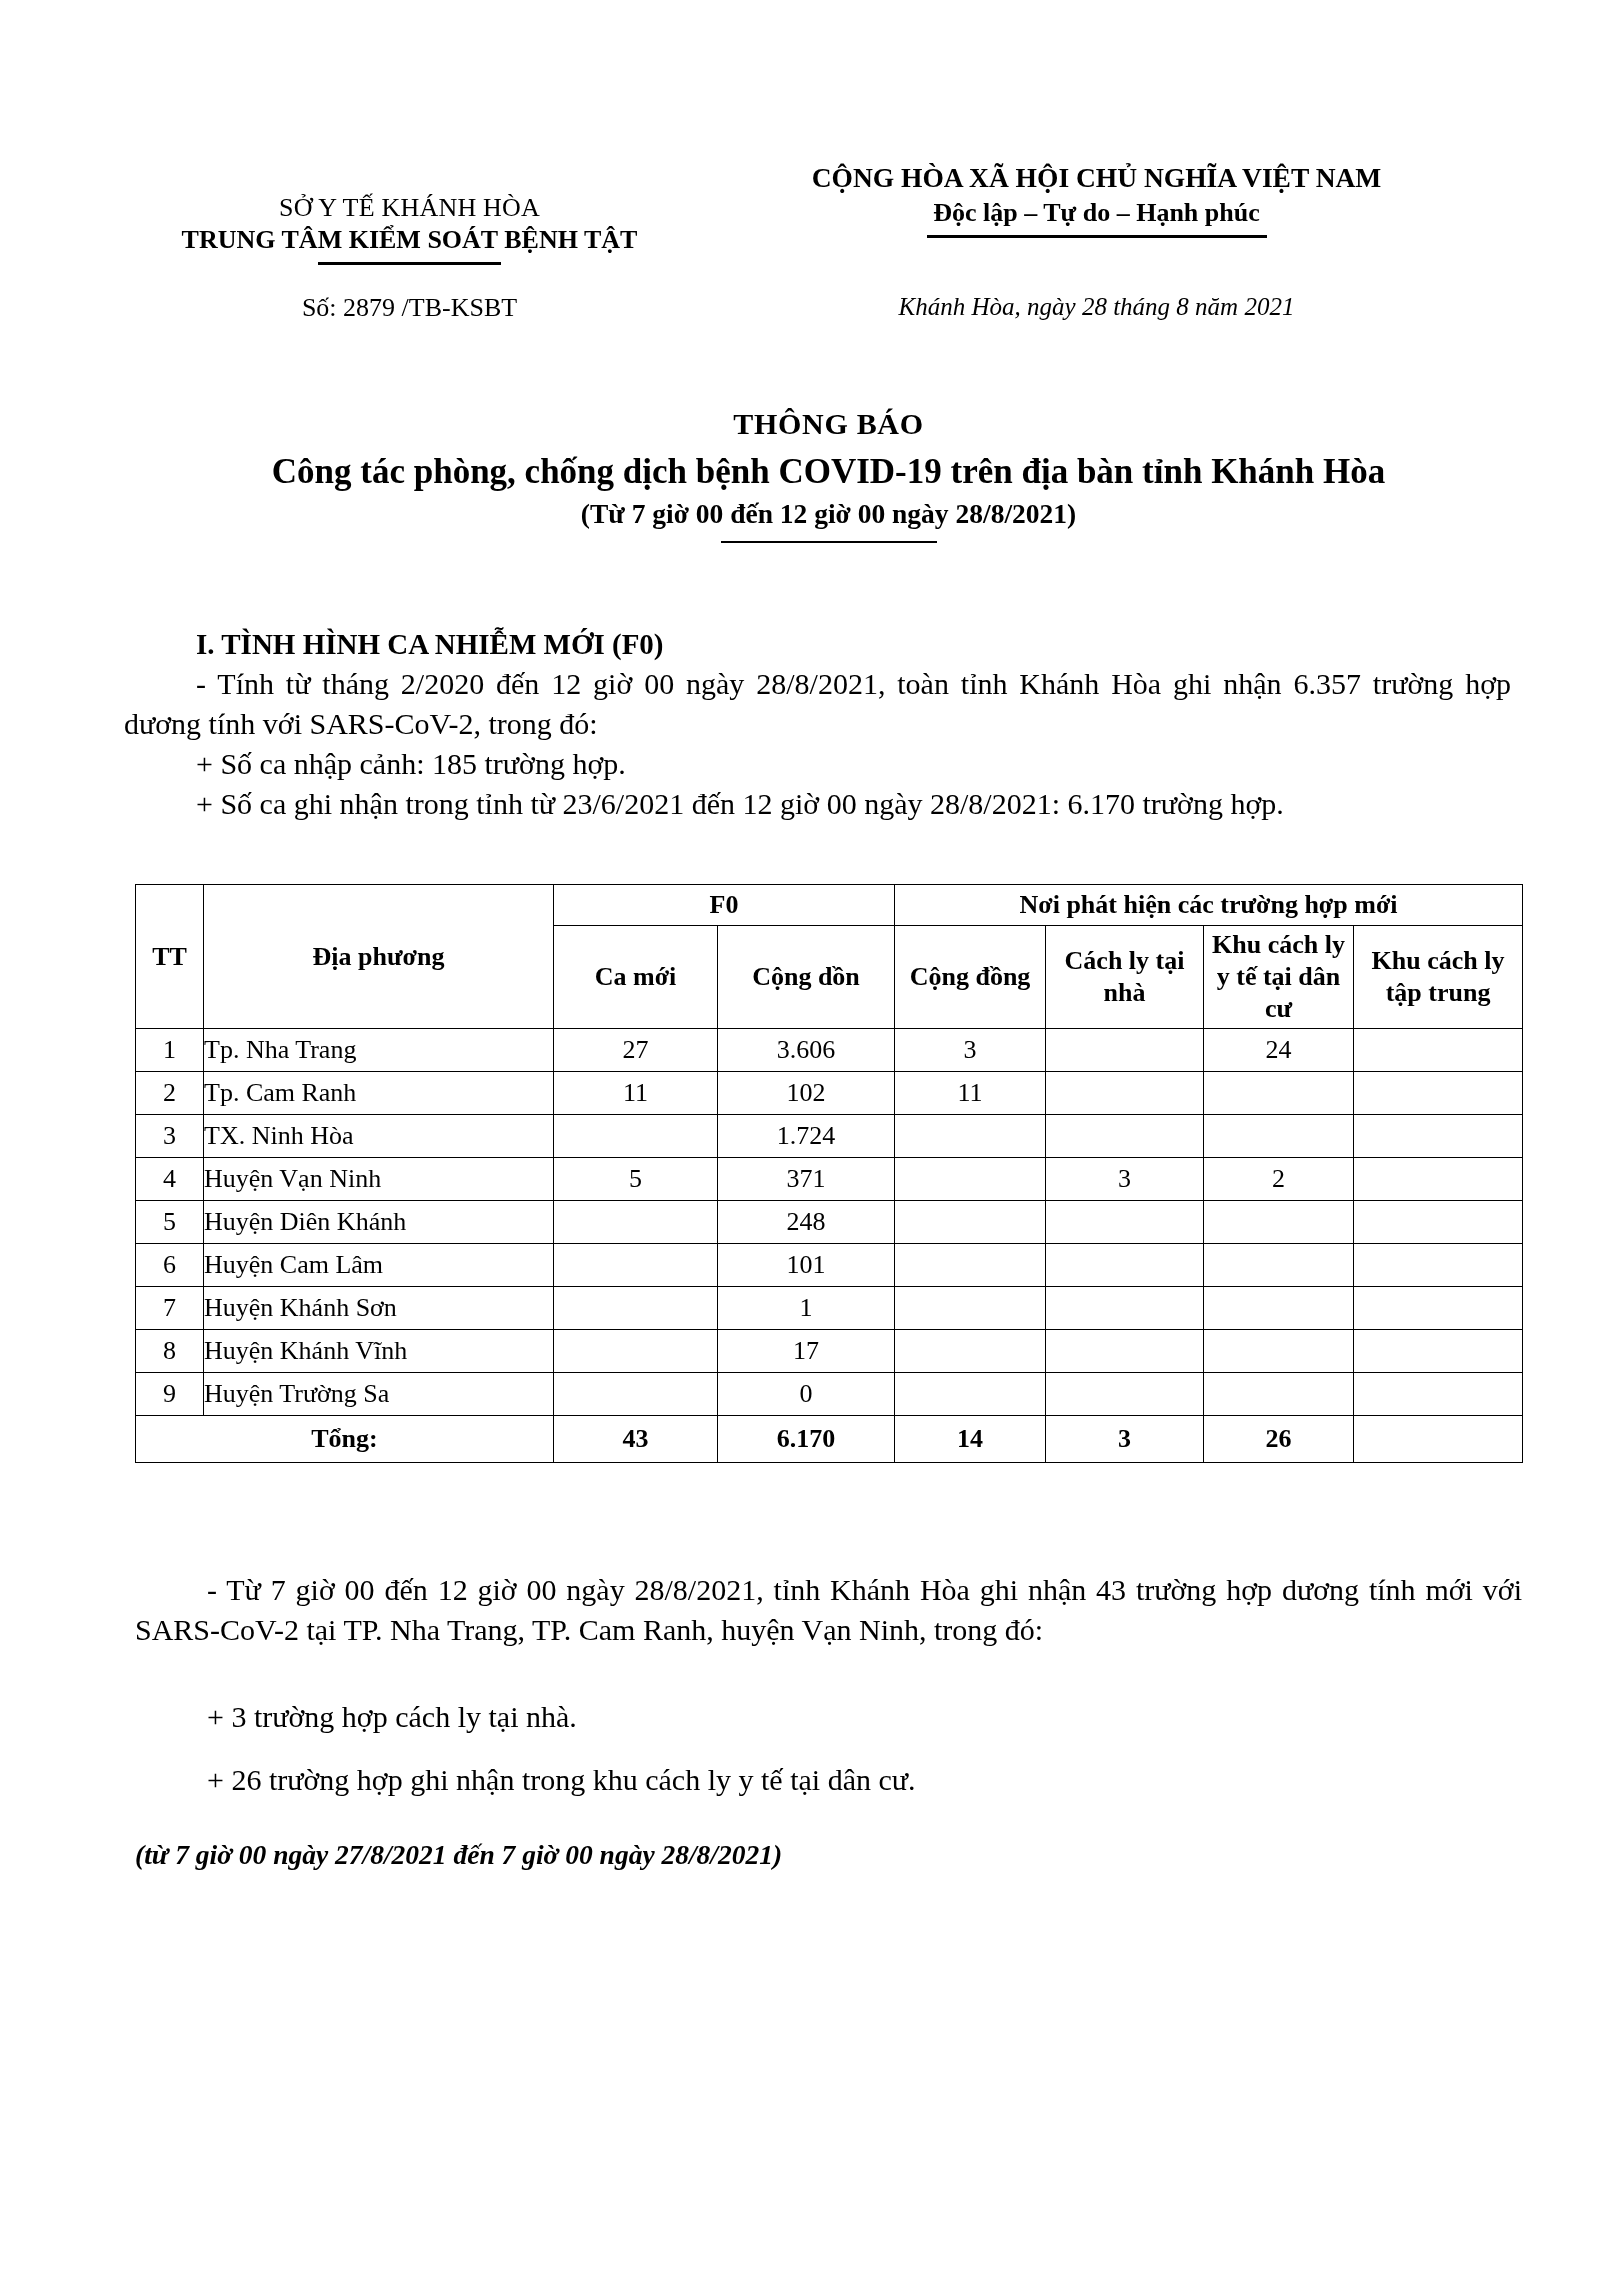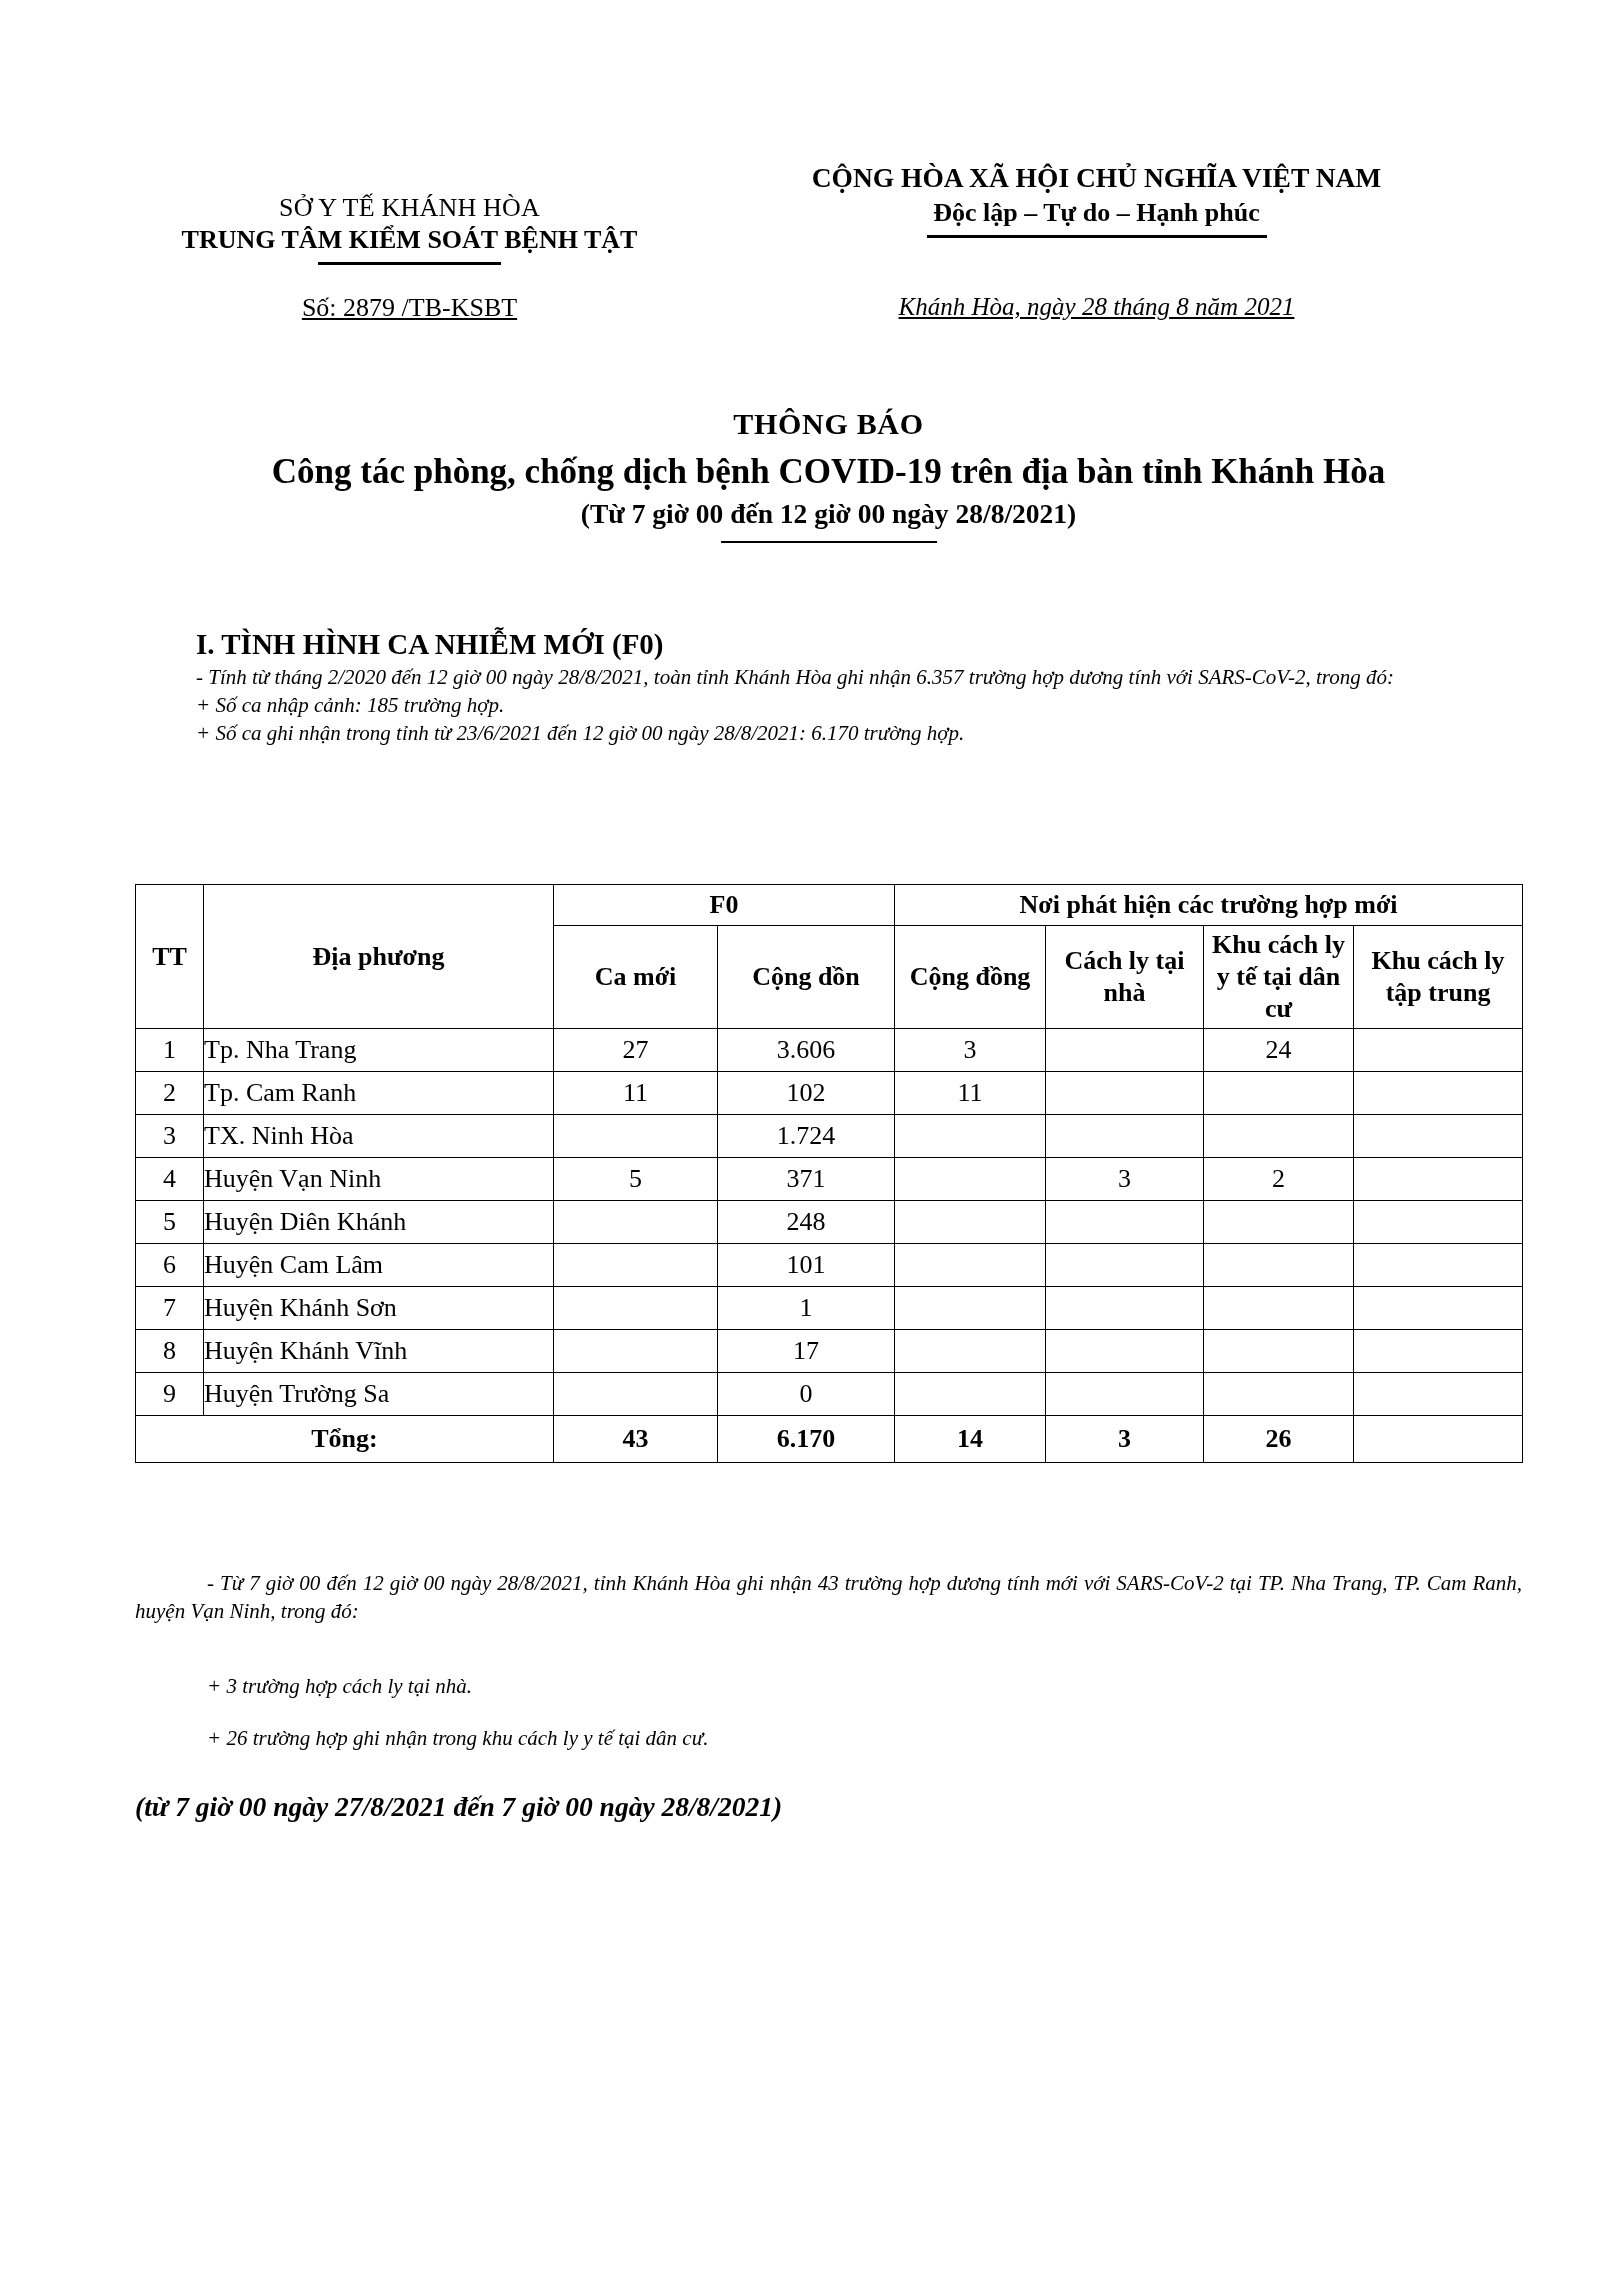--- a/index.html
+++ b/index.html
@@ -80,21 +80,20 @@
     background: #000;
     margin: 6.5px auto 0 auto;
   }
   .docnum-row {
     position: absolute;
     top: 293px;
     left: 135px;
     width: 1387px;
     display: flex;
     flex-direction: row;
-    text-decoration: underline;
   }
   .docnum {
     width: 523px;
     text-align: center;
     padding-left: 13px;
     font-size: 26px;
     white-space: nowrap;
   }
   .docplace {
     flex: 1;
@@ -147,26 +146,25 @@
     width: 1387px;
   }
   .sec-head {
     font-size: 29px;
     font-weight: bold;
     text-indent: 72px;
     line-height: 1.35;
     white-space: nowrap;
   }
   p.para {
-    font-size: 21px;
+    font-size: 30px;
     line-height: 1.33;
     margin: 0;
     text-align: justify;
     text-indent: 72px;
-    font-style: italic;
   }
   p.para-nj {
     text-align: left;
   }
 
   
   .tbl-wrap {
     position: absolute;
     top: 884px;
     left: 135px;

